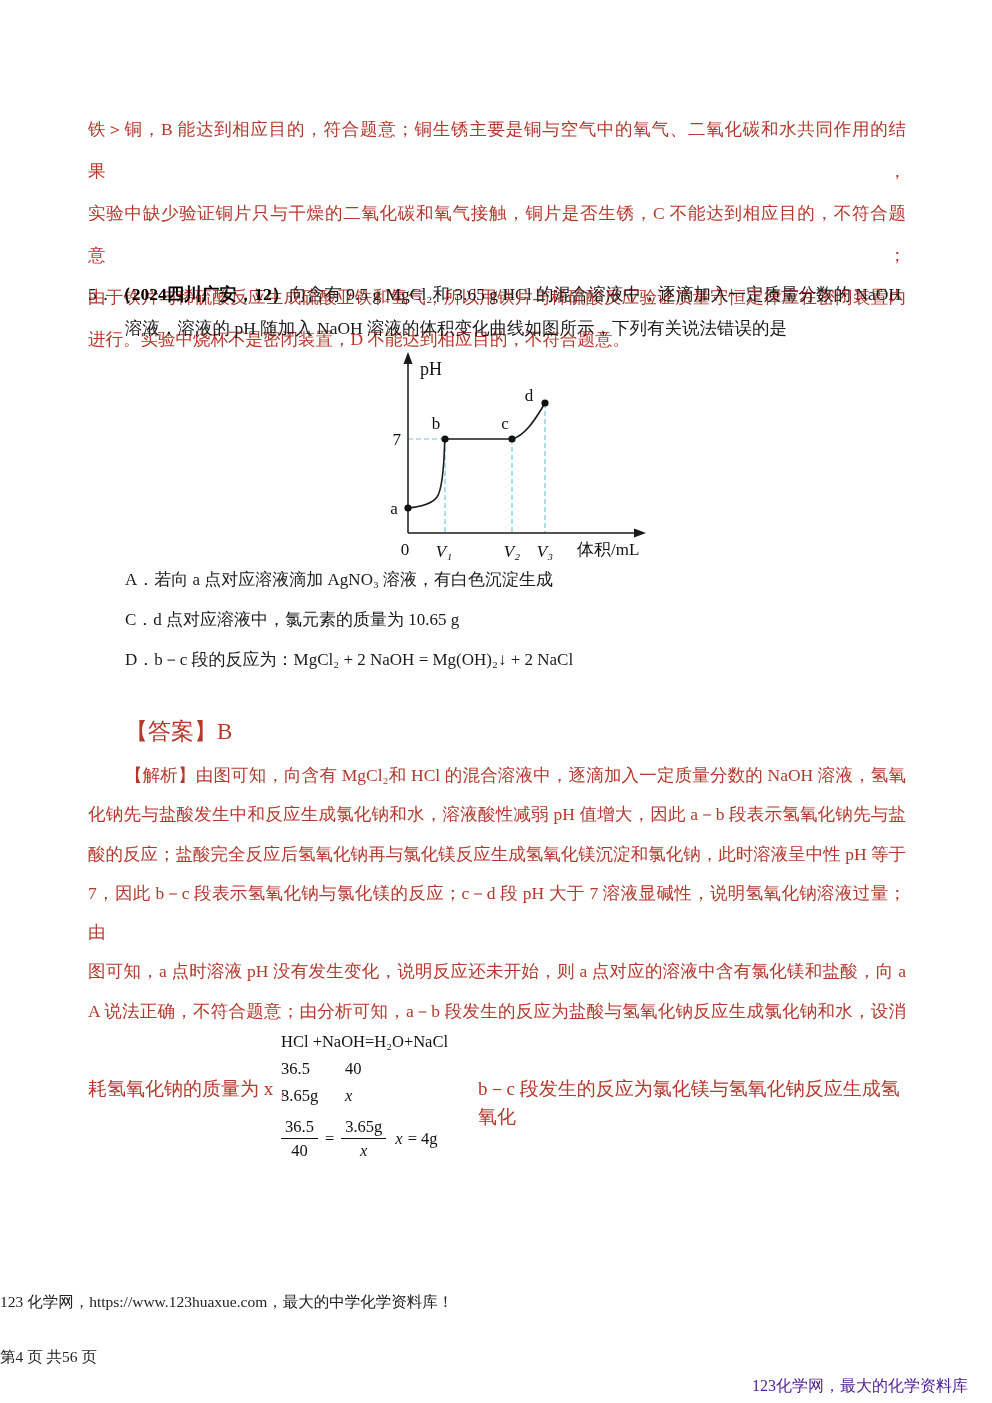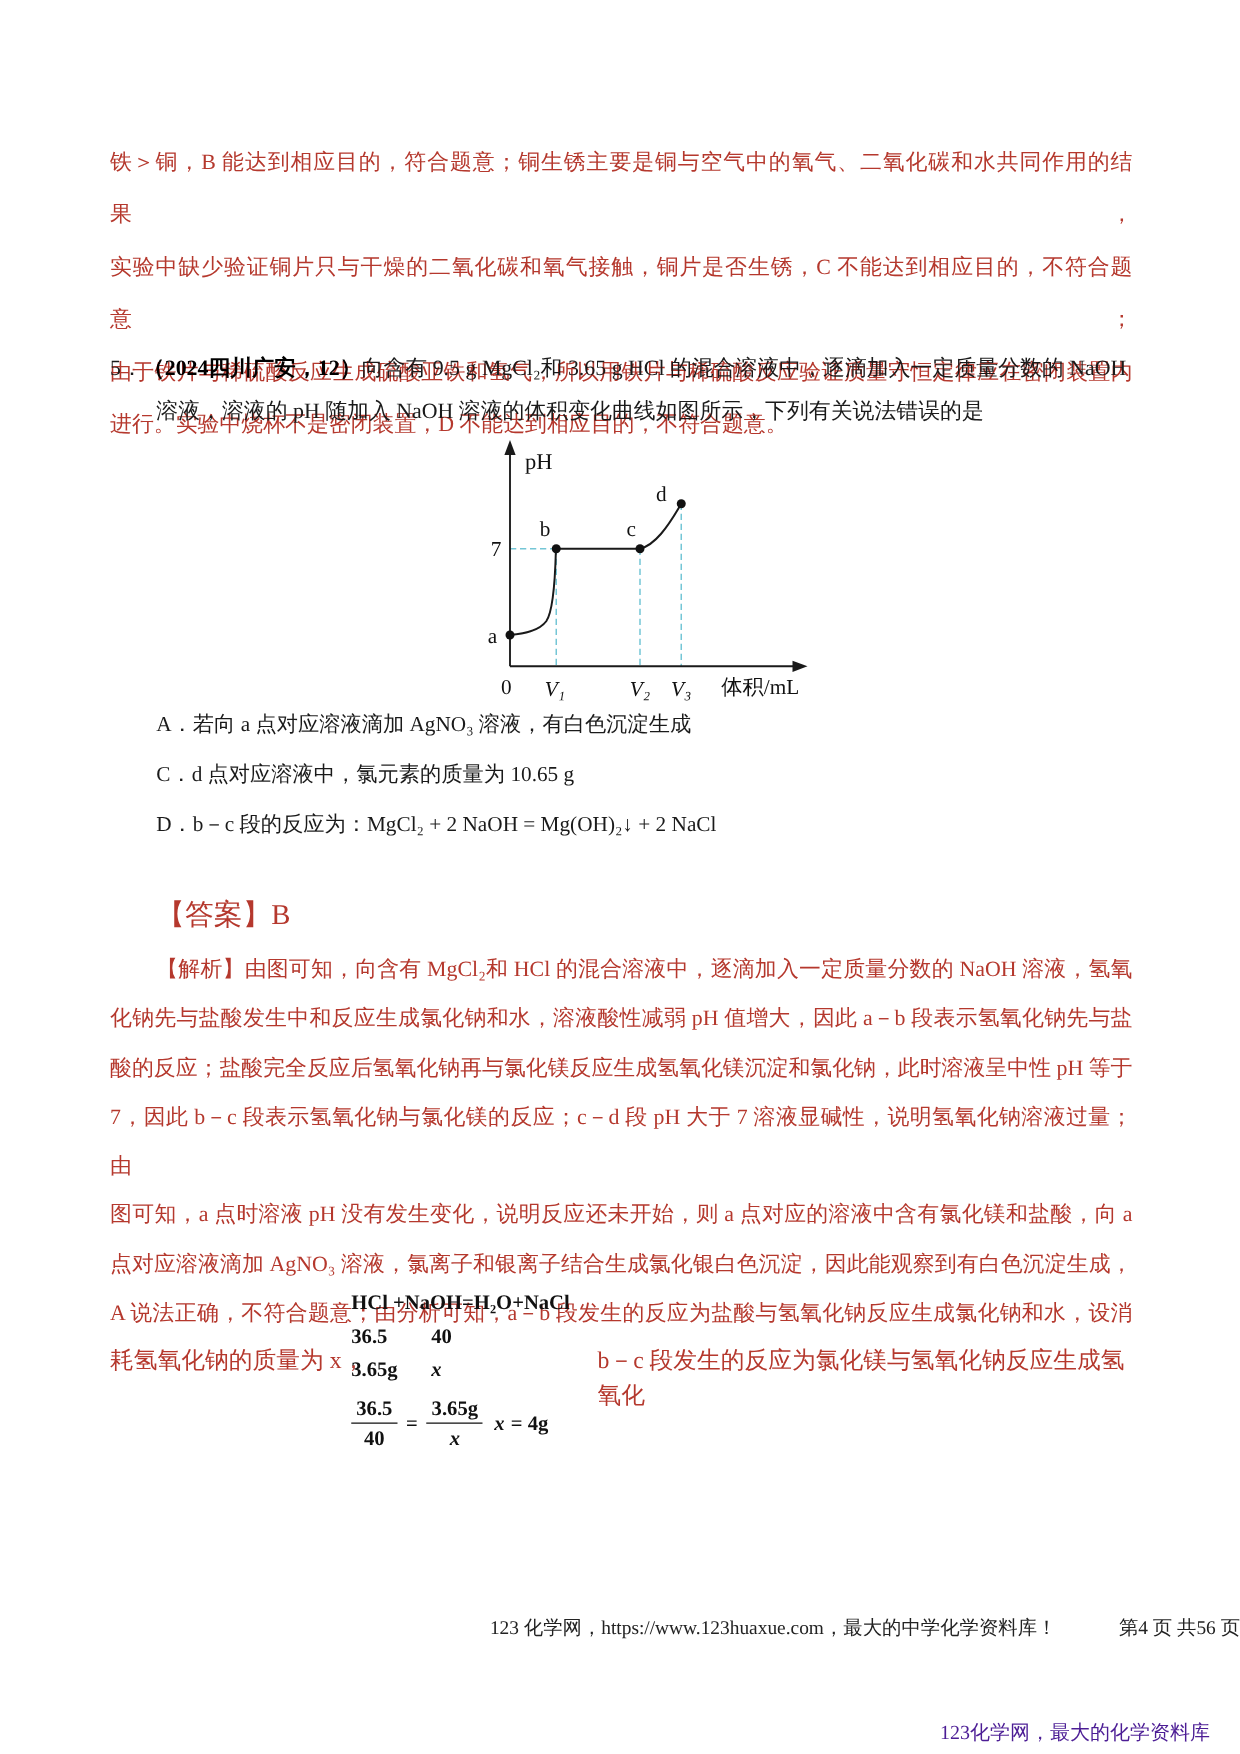--- a/index.html
+++ b/index.html
@@ -25,34 +25,34 @@
   .options{left:125px;top:560px;width:790px;font-size:17px;line-height:40px;}
   
   .answer{left:125px;top:714px;font-size:23px;line-height:36px;}
   
   .expl{left:88px;top:756px;width:818px;font-size:17.5px;line-height:39.3px;}
   .expl .first{text-indent:37px;}
   
   .cont-left{left:88px;top:1075px;font-size:19px;line-height:28px;}
   .cont-right{left:478px;top:1075px;width:430px;font-size:19px;line-height:28px;}
   
-  .eq{left:281px;top:1028px;font-size:16.5px;font-weight:bold;color:#111;line-height:27px;
+  .eq{left:281px;top:1028px;font-size:16.5px;font-weight:normal;color:#111;line-height:27px;
       font-family:"Liberation Serif","DejaVu Serif",serif;}
   .eq .c1{display:inline-block;width:64px;}
   .eq .it{font-style:italic;}
   .eq-r4{margin-top:7px;display:flex;align-items:center;}
   .frac{display:inline-block;text-align:center;line-height:21px;}
   .frac .num{display:block;border-bottom:1.7px solid #111;padding:0 4px 1px;}
   .frac .den{display:block;padding-top:1px;}
   .eq-r4 .sign{margin:0 7px;}
   .eq-r4 .resvar{margin-left:9px;font-style:italic;}
   .eq-r4 .resval{margin-left:5px;}
   
-  .footer{left:0;top:1292px;width:992px;display:flex;justify-content:flex-end;gap:50px;
-          font-size:15.5px;color:#222;font-family:"Liberation Serif","DejaVu Serif",serif;}
+  .footer{left:0;top:1292px;width:992px;display:flex;justify-content:flex-start;gap:34px;
+          font-size:15.5px;color:#222;font-family:"Liberation Serif","DejaVu Serif",serif;flex-direction:column;}
   
   .watermark{right:24px;top:1376px;font-size:16px;color:#4c1d95;}
 </style>
 </head>
 <body>
 
 <div class="abs prev red">
   <div class="jline">铁＞铜，B 能达到相应目的，符合题意；铜生锈主要是铜与空气中的氧气、二氧化碳和水共同作用的结果，</div>
   <div class="jline">实验中缺少验证铜片只与干燥的二氧化碳和氧气接触，铜片是否生锈，C 不能达到相应目的，不符合题意；</div>
   <div class="jline">由于铁片与稀硫酸反应生成硫酸亚铁和氢气，所以用铁片与稀硫酸反应验证质量守恒定律应在密闭装置内</div>
@@ -113,21 +113,20 @@
 <div class="abs answer red">
   <span>【答案】</span><span>B</span>
 </div>
 
 <div class="abs expl red">
   <div class="jline first">【解析】由图可知，向含有 MgCl₂和 HCl 的混合溶液中，逐滴加入一定质量分数的 NaOH 溶液，氢氧</div>
   <div class="jline">化钠先与盐酸发生中和反应生成氯化钠和水，溶液酸性减弱 pH 值增大，因此 a－b 段表示氢氧化钠先与盐</div>
   <div class="jline">酸的反应；盐酸完全反应后氢氧化钠再与氯化镁反应生成氢氧化镁沉淀和氯化钠，此时溶液呈中性 pH 等于</div>
   <div class="jline">7，因此 b－c 段表示氢氧化钠与氯化镁的反应；c－d 段 pH 大于 7 溶液显碱性，说明氢氧化钠溶液过量；由</div>
   <div class="jline">图可知，a 点时溶液 pH 没有发生变化，说明反应还未开始，则 a 点对应的溶液中含有氯化镁和盐酸，向 a</div>
-  <div class="jline">点对应溶液滴加 AgNO₃ 溶液，氯离子和银离子结合生成氯化银白色沉淀，因此能观察到有白色沉淀生成，</div>
   <div class="jline">A 说法正确，不符合题意；由分析可知，a－b 段发生的反应为盐酸与氢氧化钠反应生成氯化钠和水，设消</div>
 </div>
 
 <div class="abs cont-left red">耗氢氧化钠的质量为 x，</div>
 <div class="abs cont-right red">b－c 段发生的反应为氯化镁与氢氧化钠反应生成氢氧化</div>
 
 <div class="abs eq">
   <div>HCl +NaOH=H₂O+NaCl</div>
   <div>
     <span class="c1">36.5</span><span>40</span>

